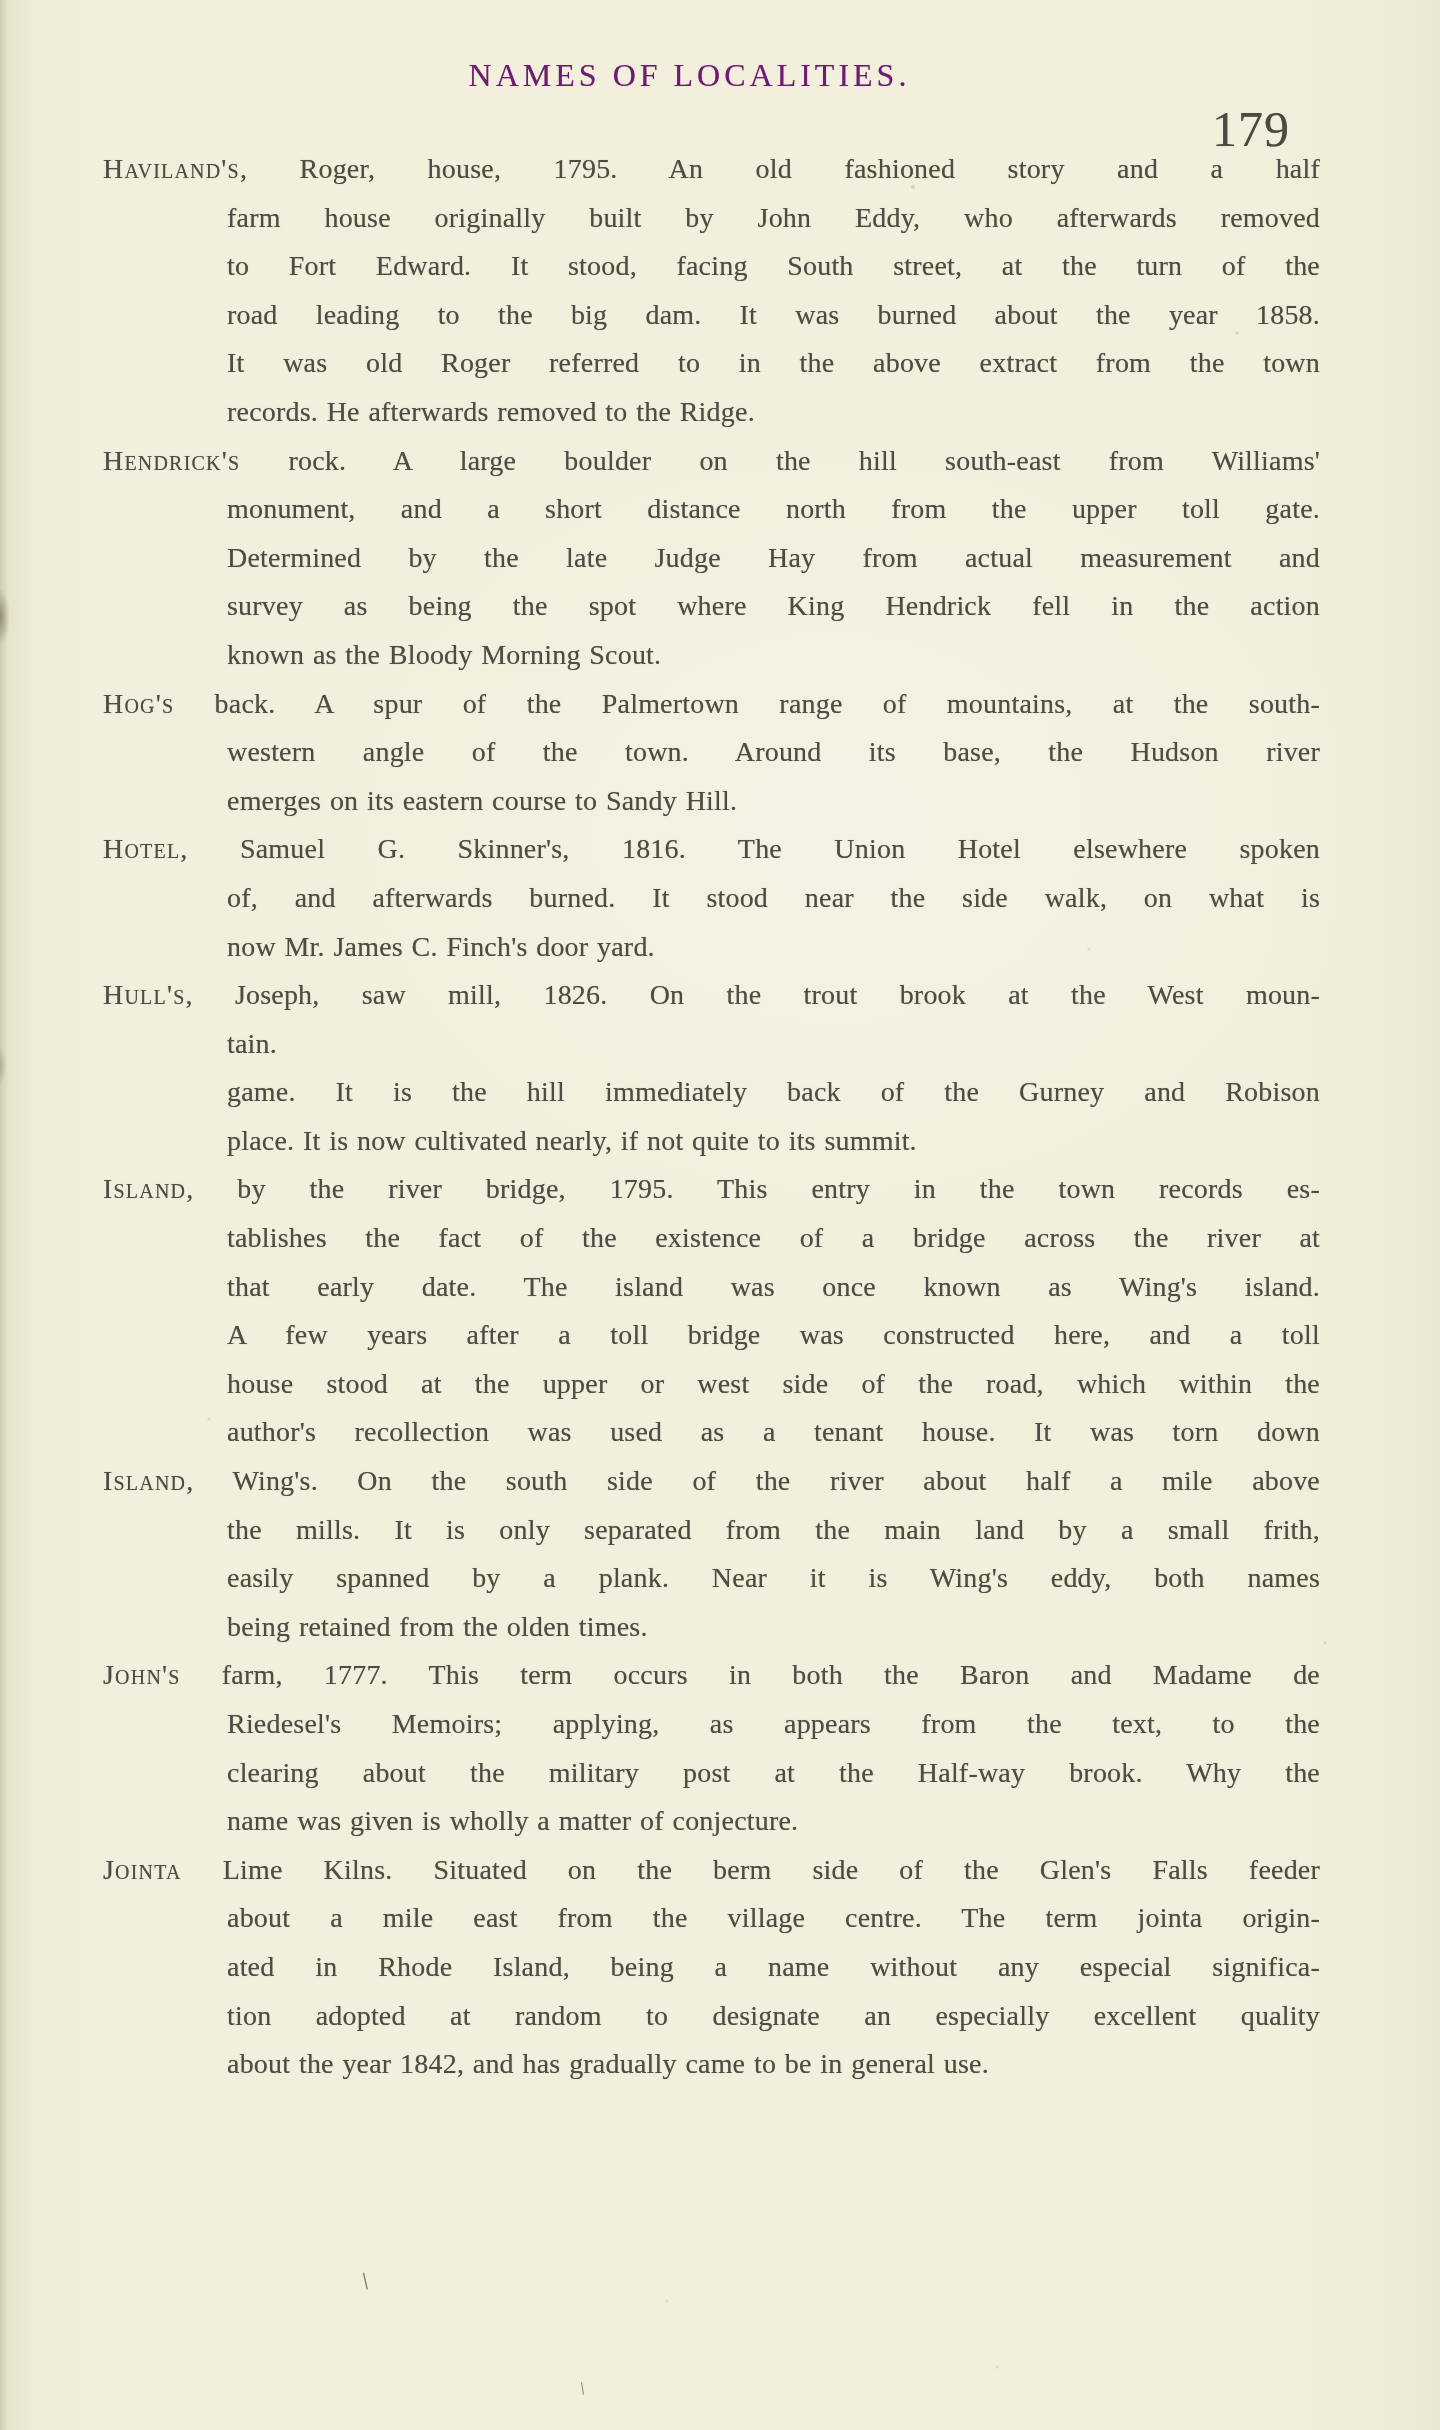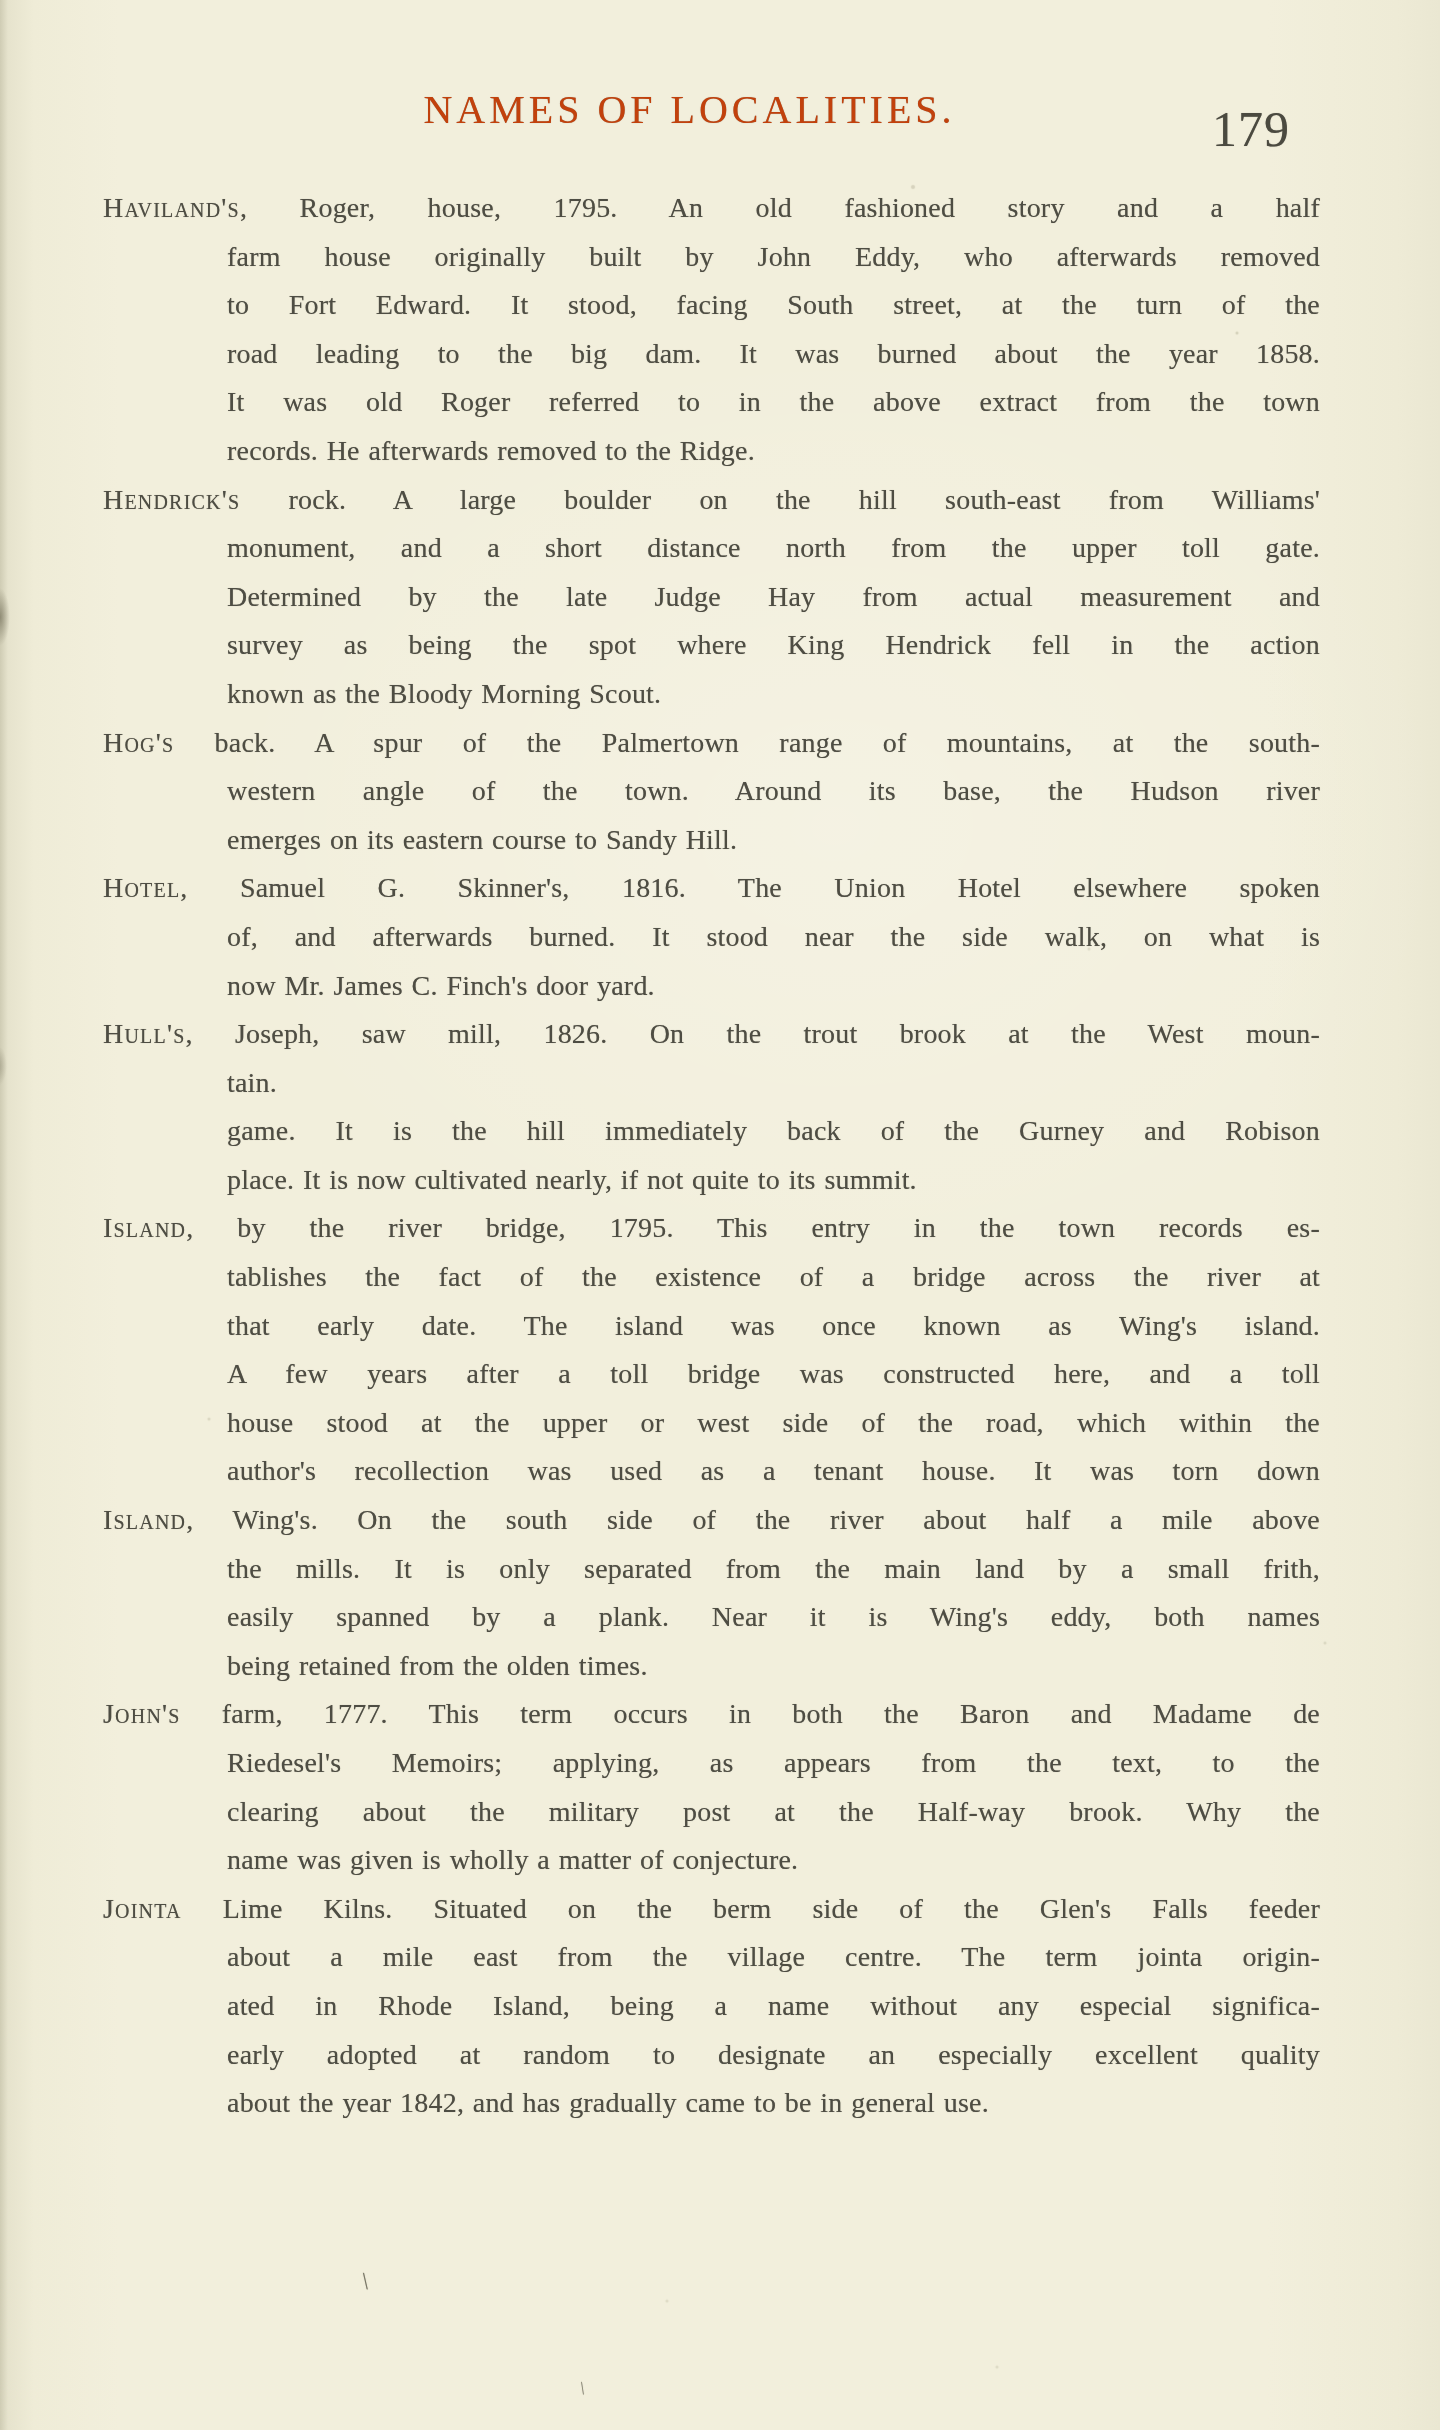--- a/index.html
+++ b/index.html
@@ -13,27 +13,27 @@
     background:
       radial-gradient(ellipse 900px 700px at 58% 34%, rgba(255,255,255,0.20), rgba(255,255,255,0) 70%),
       linear-gradient(90deg, #cfccb4 0px, #e6e3cd 8px, #efecd7 34px, #f2efdc 120px, #f2efdc 88%, #eeebd6 97%, #eae7d2 100%),
       #f0eddA;
   }
   
   .ink { text-shadow: 0 0 0.7px rgba(78,77,67,0.55); }
 
   .running-header {
     margin: 0 120px 0 103px;
-    padding-top: 90px;
+    padding-top: 59px;
     text-align: center;
     transform: translateX(-22px);
-    font-size: 40px;
+    font-size: 32px;
     line-height: 1;
     letter-spacing: 4px;
-    color: #c2410c;
+    color: #701a75;
   }
   .page-number {
     position: absolute;
     top: 104px;
     right: 150px;
     font-size: 50px;
     line-height: 1;
     color: #4b4a40;
     letter-spacing: 1px;
   }
@@ -158,21 +158,21 @@
     <div class="entry">
       <div class="line first"><span class="head">John's</span><span> farm, 1777.  This term occurs in both the Baron and Madame de</span></div>
       <div class="line">Riedesel's Memoirs; applying, as appears from the text, to the</div>
       <div class="line">clearing about the military post at the Half-way brook.  Why the</div>
       <div class="line final">name was given is wholly a matter of conjecture.</div>
     </div>
     <div class="entry">
       <div class="line first"><span class="head">Jointa</span><span> Lime Kilns.  Situated on the berm side of the Glen's Falls feeder</span></div>
       <div class="line">about a mile east from the village centre.  The term jointa origin-</div>
       <div class="line">ated in Rhode Island, being a name without any especial significa-</div>
-      <div class="line">early adopted at random to designate an especially excellent quality</div>
+      <div class="line">tion adopted at random to designate an especially excellent quality</div>
       <div class="line final">about the year 1842, and has gradually came to be in general use.</div>
     </div>
   </div>
 
 <div class="edge-blotch"></div>
 <div class="edge-blotch-2"></div>
 <div class="stray-mark-1 ink">\</div>
 <div class="stray-mark-2 ink">\</div>
 <div class="speckles"></div>
 

